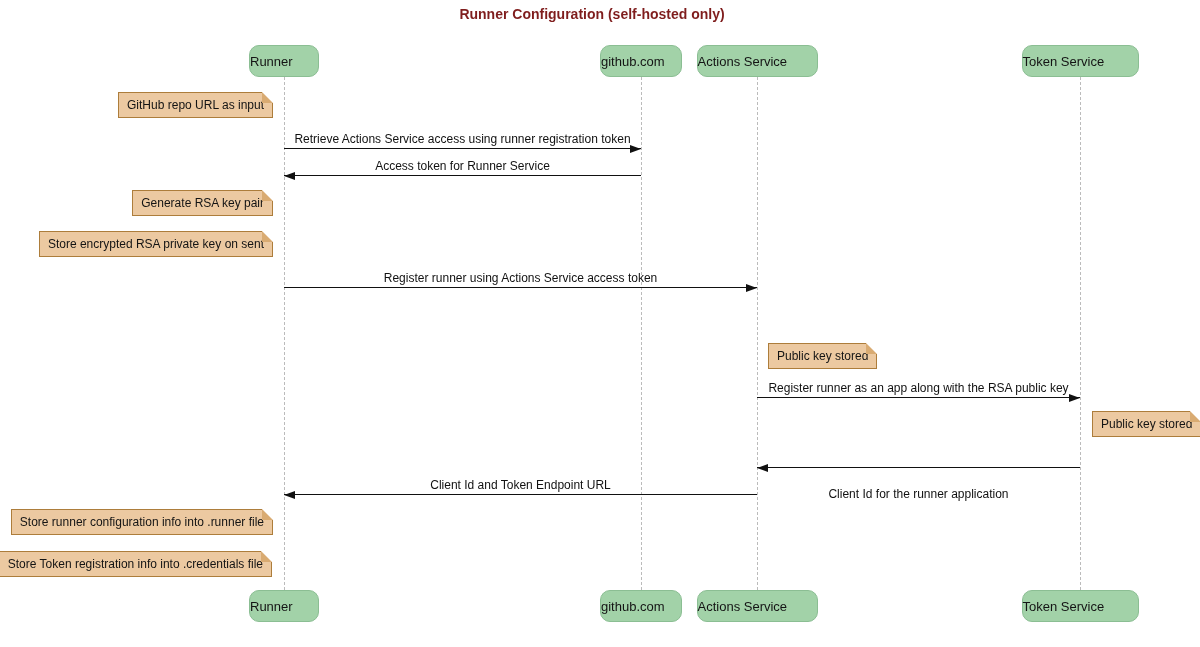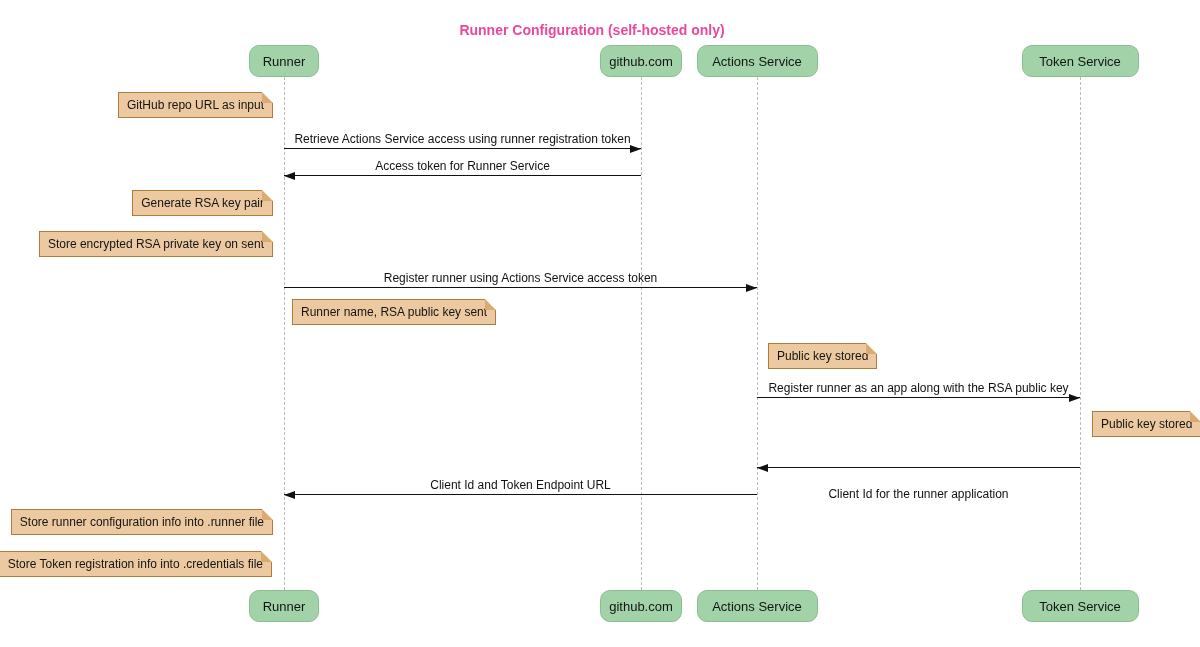--- a/index.html
+++ b/index.html
@@ -3,24 +3,24 @@
 <meta charset="utf-8">
 <style>
   html,body { margin:0; padding:0; background:#fff; }
   body { font-family: "Liberation Sans", sans-serif; color:#111; }
   #diagram {
     position:relative; width:1200px; height:647px; background:#fff;
     overflow:hidden;
   }
   .title {
     position:absolute; top:6px; left:592px; transform:translateX(-50%);
-    font-size:14px; font-weight:bold; white-space:nowrap; color:#ec4899;margin-top:16px;
+    font-size:14px; font-weight:bold; white-space:nowrap; color:#7f1d1d;
   }
   .participant {
-    position:absolute; height:32px; line-height:32px; text-align:center;
+    position:absolute; height:32px; line-height:32px; 
     background:#A2D2A8; border:1px solid #8BBE93; border-radius:10px;
     font-size:13px; color:#141414; box-sizing:border-box; white-space:nowrap;
   }
   .lifeline {
     position:absolute; width:0; border-left:1px dashed #BBBBBB;
   }
   .msg-line { position:absolute; height:1px; background:#111; }
   .msg-label {
     position:absolute; text-align:center; font-size:12px; color:#111;
     white-space:nowrap;
@@ -71,18 +71,17 @@
     <div class="arrowhead right" style="left: 1069px; top: 393.5px; border-left-color: rgb(17, 17, 17);"></div>
     <div class="msg-label" style="left: 757px; top: 451px; width: 323px; color: rgb(17, 17, 17); margin-top: 36px;">Client Id for the runner application</div>
     <div class="msg-line" style="left: 757px; top: 467px; width: 323px; background: rgb(17, 17, 17);"></div>
     <div class="arrowhead left" style="left: 757px; top: 463.5px; border-right-color: rgb(17, 17, 17);"></div>
     <div class="msg-label" style="left: 284px; top: 478px; width: 473px; color: rgb(17, 17, 17);">Client Id and Token Endpoint URL</div>
     <div class="msg-line" style="left: 284px; top: 494px; width: 473px; background: rgb(17, 17, 17);"></div>
     <div class="arrowhead left" style="left: 284px; top: 490.5px; border-right-color: rgb(17, 17, 17);"></div>
     <div class="note" style="top: 92px; background: rgb(236, 201, 161); border-color: rgb(173, 125, 59); right: 927px;">GitHub repo URL as input</div>
     <div class="note" style="top: 190px; background: rgb(236, 201, 161); border-color: rgb(173, 125, 59); right: 927px;">Generate RSA key pair</div>
     <div class="note" style="top: 231px; background: rgb(236, 201, 161); border-color: rgb(173, 125, 59); right: 927px;">Store encrypted RSA private key on sent</div>
-    <div class="note" style="top: 299px; background: rgb(236, 201, 161); border-color: rgb(173, 125, 59); left: 292px;">Runner name, RSA public key sent</div>
     <div class="note" style="top: 343px; background: rgb(236, 201, 161); border-color: rgb(173, 125, 59); left: 768px;">Public key stored</div>
     <div class="note" style="top: 411px; background: rgb(236, 201, 161); border-color: rgb(173, 125, 59); left: 1092px;">Public key stored</div>
     <div class="note" style="top: 509px; background: rgb(236, 201, 161); border-color: rgb(173, 125, 59); right: 927px; margin-left: 40px;">Store runner configuration info into .runner file</div>
     <div class="note" style="top: 551px; background: rgb(236, 201, 161); border-color: rgb(173, 125, 59); right: 928px;">Store Token registration info into .credentials file</div>
   </div>
 
 </body></html>

